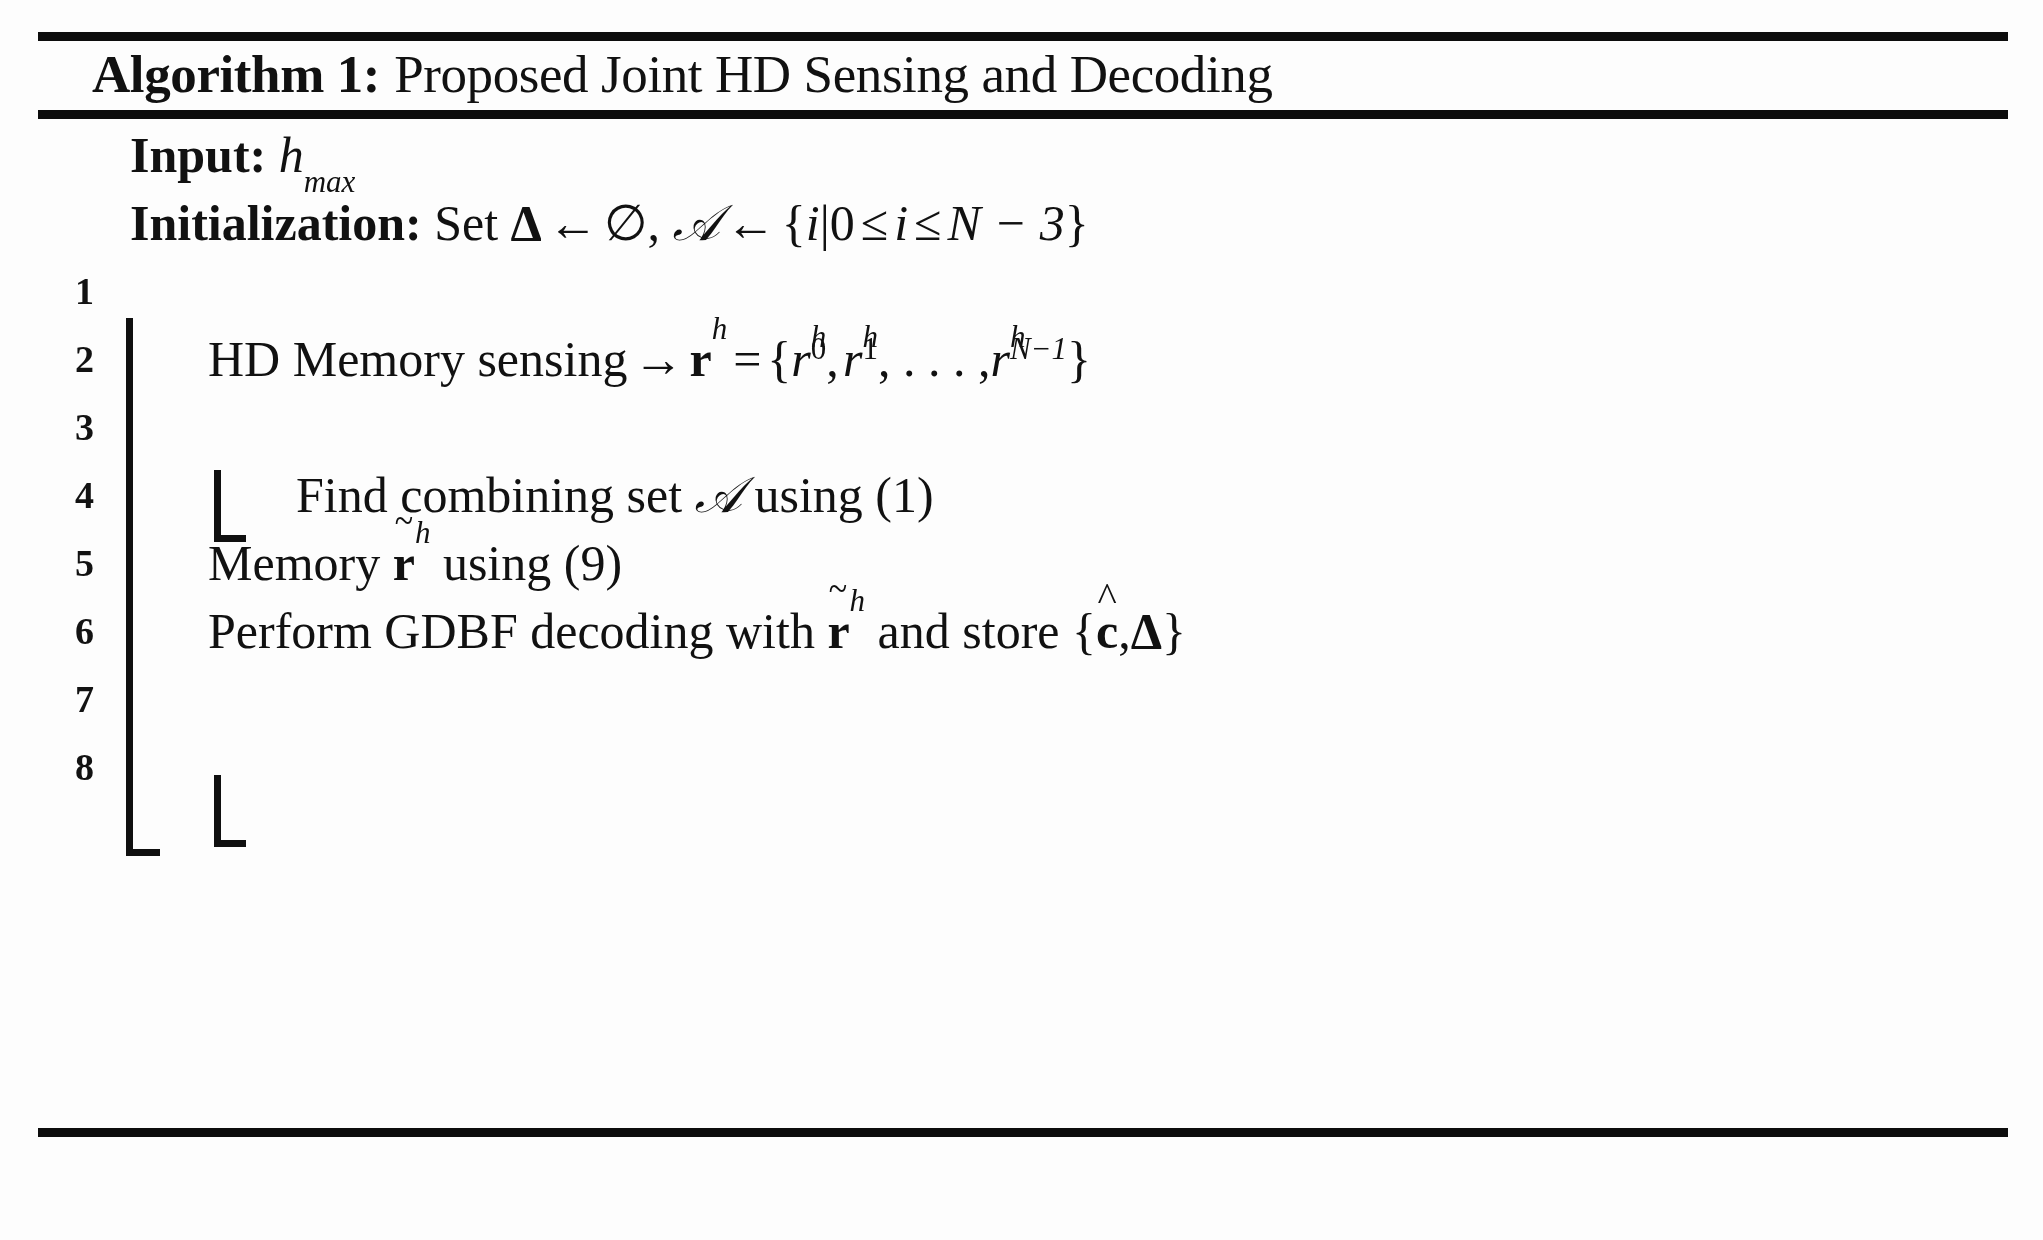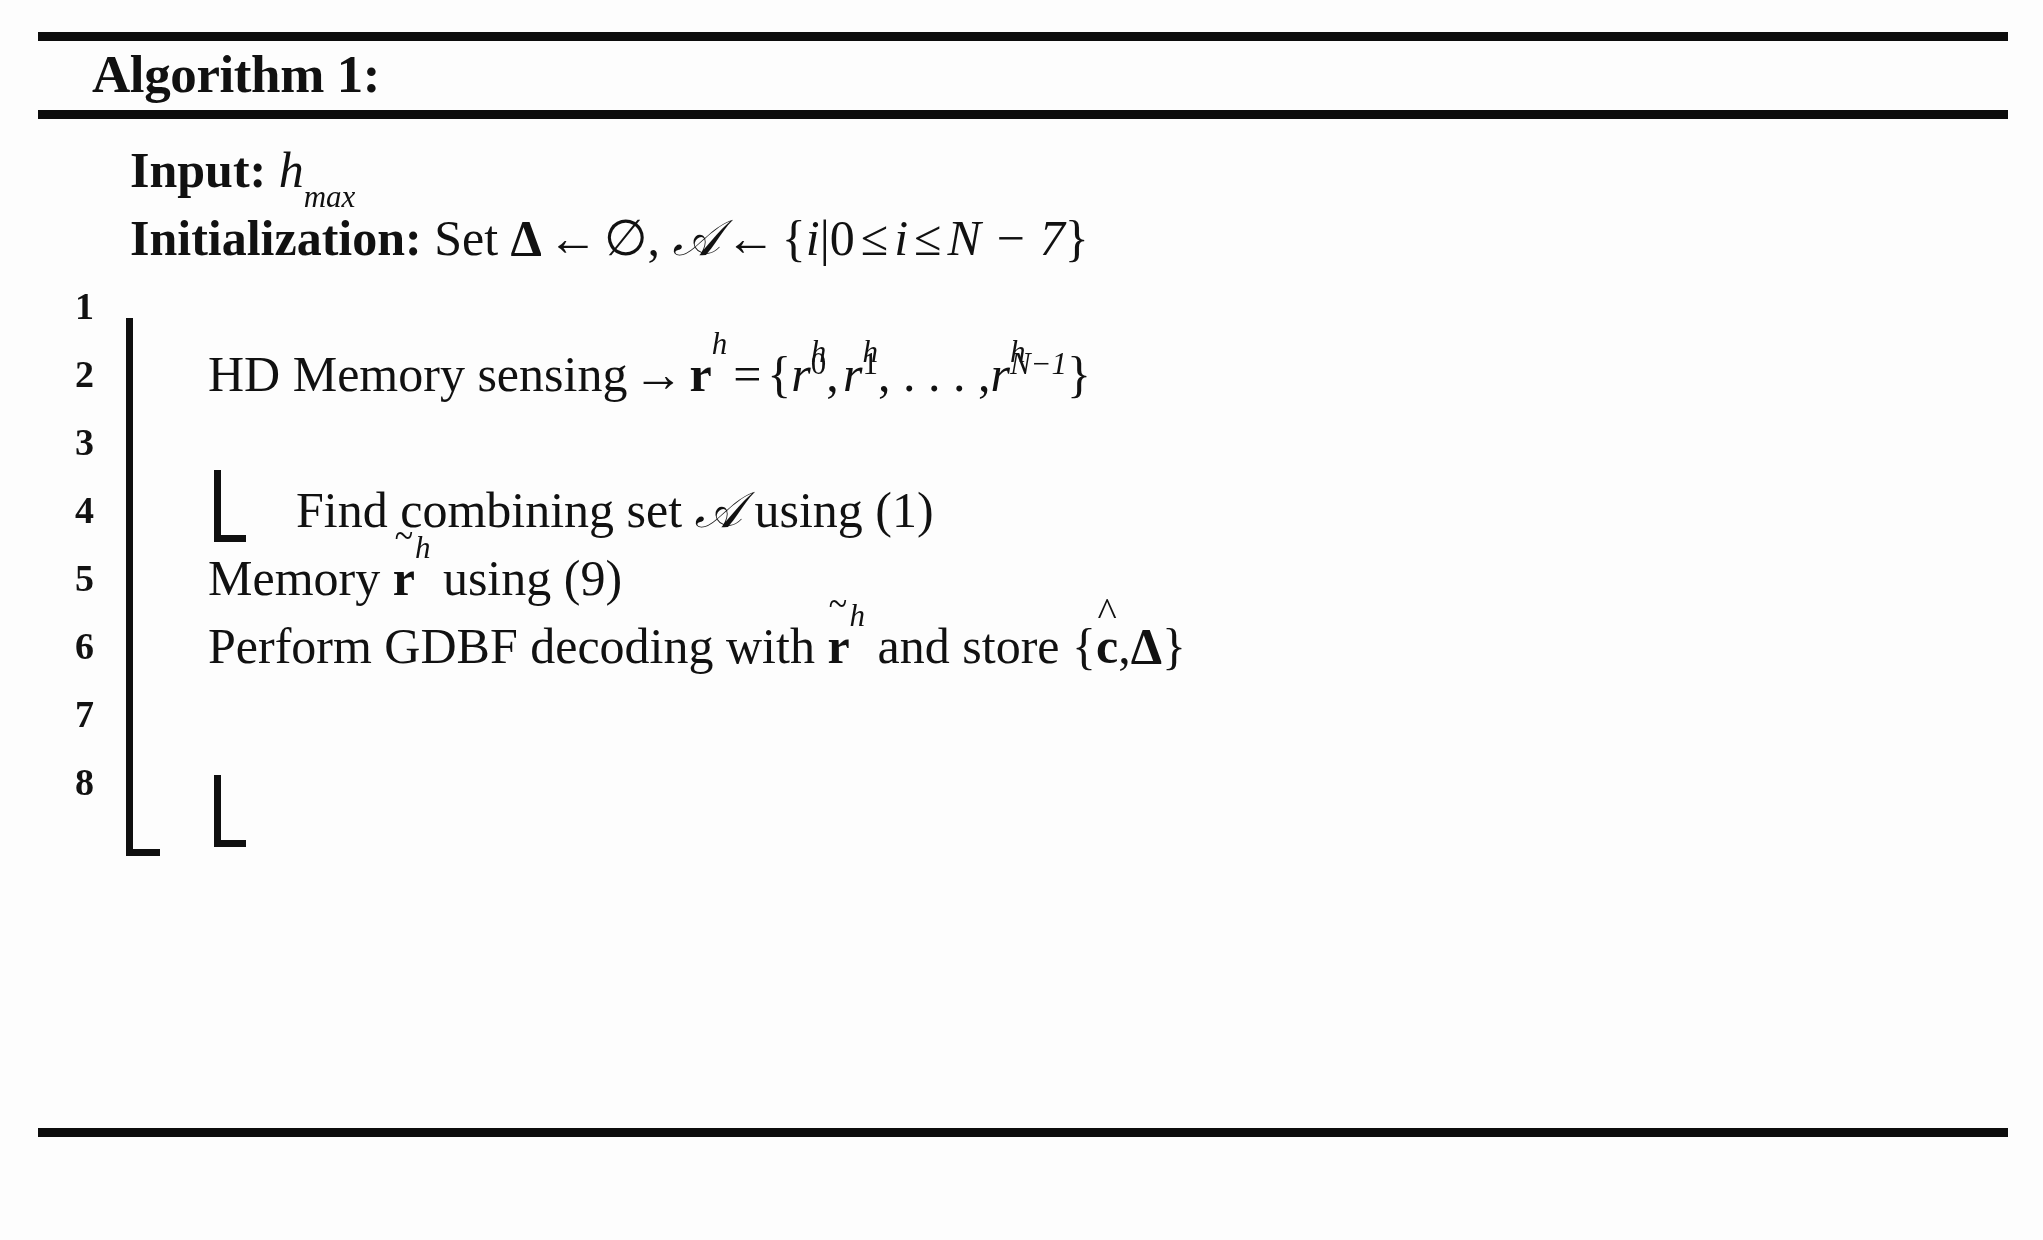--- a/index.html
+++ b/index.html
@@ -50,21 +50,21 @@
   }
   .algo-title .caption {
     font-weight: bold;
     margin-right: 14px;
   }
 
   
   .algo-body {
     position: absolute;
     left: 38px;
-    top: 136px;
+    top: 121px;
     width: 1970px;
   }
   .line {
     position: relative;
     height: 68px;
     white-space: nowrap;
     font-size: 50px;
     line-height: 68px;
   }
   .lineno {
@@ -199,20 +199,21 @@
 </style>
 </head>
 <body>
 
 <div id="algorithm-figure">
 
   <div class="rule rule-top"></div>
 
   <div class="algo-title">
     <span class="caption">Algorithm 1:</span>
+    <span>Proposed Joint HD Sensing and Decoding</span>
   </div>
 
   <div class="rule rule-mid"></div>
 
   <div class="guide guide-outer"></div>
   <div class="guide guide-outer-foot"></div>
   <div class="guide guide-inner-a"></div>
   <div class="guide guide-inner-a-foot"></div>
   <div class="guide guide-inner-b"></div>
   <div class="guide guide-inner-b-foot"></div>
@@ -226,21 +227,21 @@
           <span>h</span><sub class="mi">max</sub>
         </span>
       </div>
     </div>
 
     <div class="line">
       <div class="content ind1">
         <b class="kw">Initialization:</b>
         <span>Set</span>
         <span class="mb">Δ</span><span class="op">←</span><span class="mn">∅</span><span>,</span>
-        <span class="cal">𝒜</span><span class="op">←</span><span class="mn">{</span><span class="mi">i</span><span class="mn">|</span><span class="mn">0</span><span class="op">≤</span><span class="mi">i</span><span class="op">≤</span><span class="mi">N − 7</span><span class="mn">}</span>
+        <span class="cal">𝒜</span><span class="op">←</span><span class="mn">{</span><span class="mi">i</span><span class="mn">|</span><span class="mn">0</span><span class="op">≤</span><span class="mi">i</span><span class="op">≤</span><span class="mi">N − 3</span><span class="mn">}</span>
       </div>
     </div>
 
     <div class="line">
       <div class="lineno">1</div>
     </div>
 
     <div class="line">
       <div class="lineno">2</div>
       <div class="content ind2">

